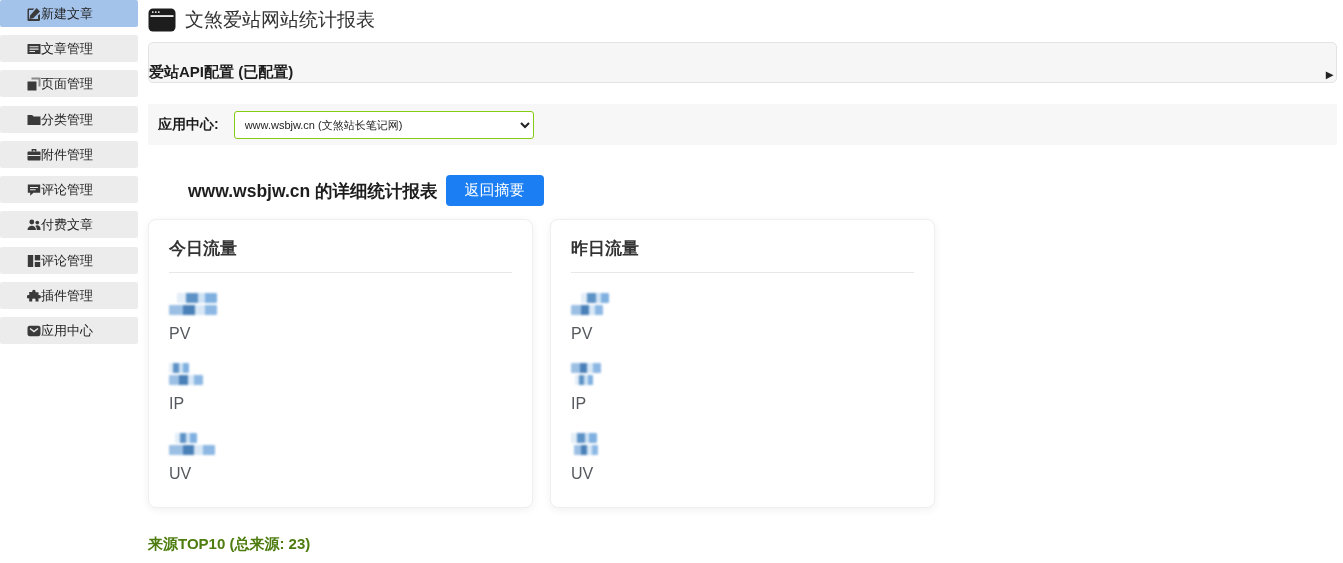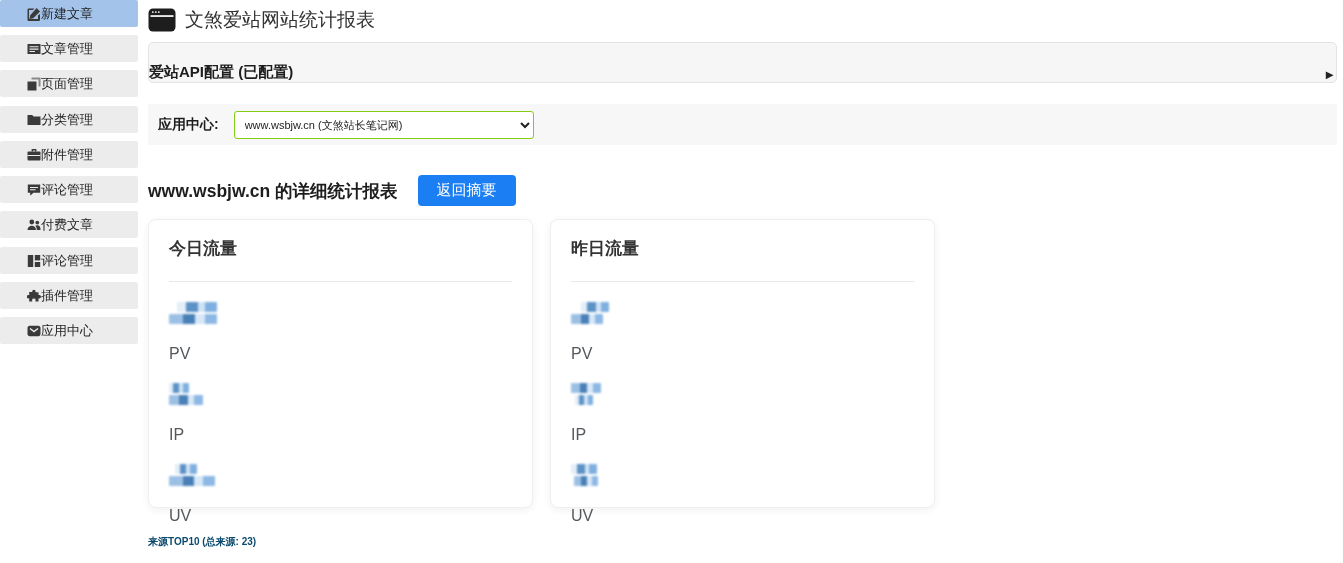--- a/index.html
+++ b/index.html
@@ -42,46 +42,46 @@
     display:flex; align-items:center; gap:15px; background:#f7f7f7;
     height:41px; padding:0 10px; margin-bottom:30px;
   }
   .select-label { font-weight:bold; font-size:14px; color:#1d1d1d; }
   .site-select {
     width:300px; height:28px; font-size:11px; color:#222;
     border:1px solid #84cc16; border-radius:3px; background:#fff;
     padding:0 6px; font-family:Liberation Sans, sans-serif;
   }
 
-  .report-header { display:flex; align-items:center; gap:20px; margin-bottom:13px; }
+  .report-header { display:flex; align-items:center; gap:8px; margin-bottom:13px;margin-left:40px; }
   .report-title { font-size:17.5px; font-weight:bold; color:#1d1d1d; }
   .back-btn {
     background:#1b7ef2; color:#fff; border:none; border-radius:4px;
     height:31px; padding:0 19px; font-size:15px; cursor:pointer; font-family:inherit;
   }
 
   .cards { display:flex; gap:17px; margin-bottom:27px; }
   .card {
     width:385px; height:289px; background:#fff;
     border:1px solid #efefef; border-radius:8px;
     box-shadow:0 2px 8px rgba(0,0,0,.06);
     padding:17px 20px;
   }
   .card-title {
     font-size:17px; font-weight:600; color:#333;
-    padding-bottom:21px; border-bottom:1px solid #e8e8e8;
+    padding-bottom:12px; border-bottom:1px solid #e8e8e8;
   }
   .stat { margin-top:20px; }
   .redacted { display:flex; flex-direction:column; gap:2px; }
   .redacted .rr { height:10px; border-radius:1px; filter:blur(1.3px); }
   .rr.a { background:linear-gradient(90deg,#e3eef8 0 22%,#5d92c6 22% 52%,#cfe2f4 52% 70%,#7fb0e0 70% 100%); }
   .rr.b { background:linear-gradient(90deg,#9cc0e4 0 30%,#4a80b8 30% 55%,#d7e7f6 55% 75%,#8db8e4 75% 100%); }
-  .stat-label { color:#55595e; font-size:16px; margin-top:21px; }
-
-  .sources-heading { font-weight:bold; font-size:10px; color:#0c4a6e; }
+  .stat-label { color:#55595e; font-size:16px; margin-top:10px; }
+
+  .sources-heading { font-weight:bold; font-size:15px; color:#4d7c0f; }
 </style>
 </head>
 <body>
 
 <div class="app">
 
   <nav class="sidebar">
 
     <div class="side-group">
       <div class="side-item active">

